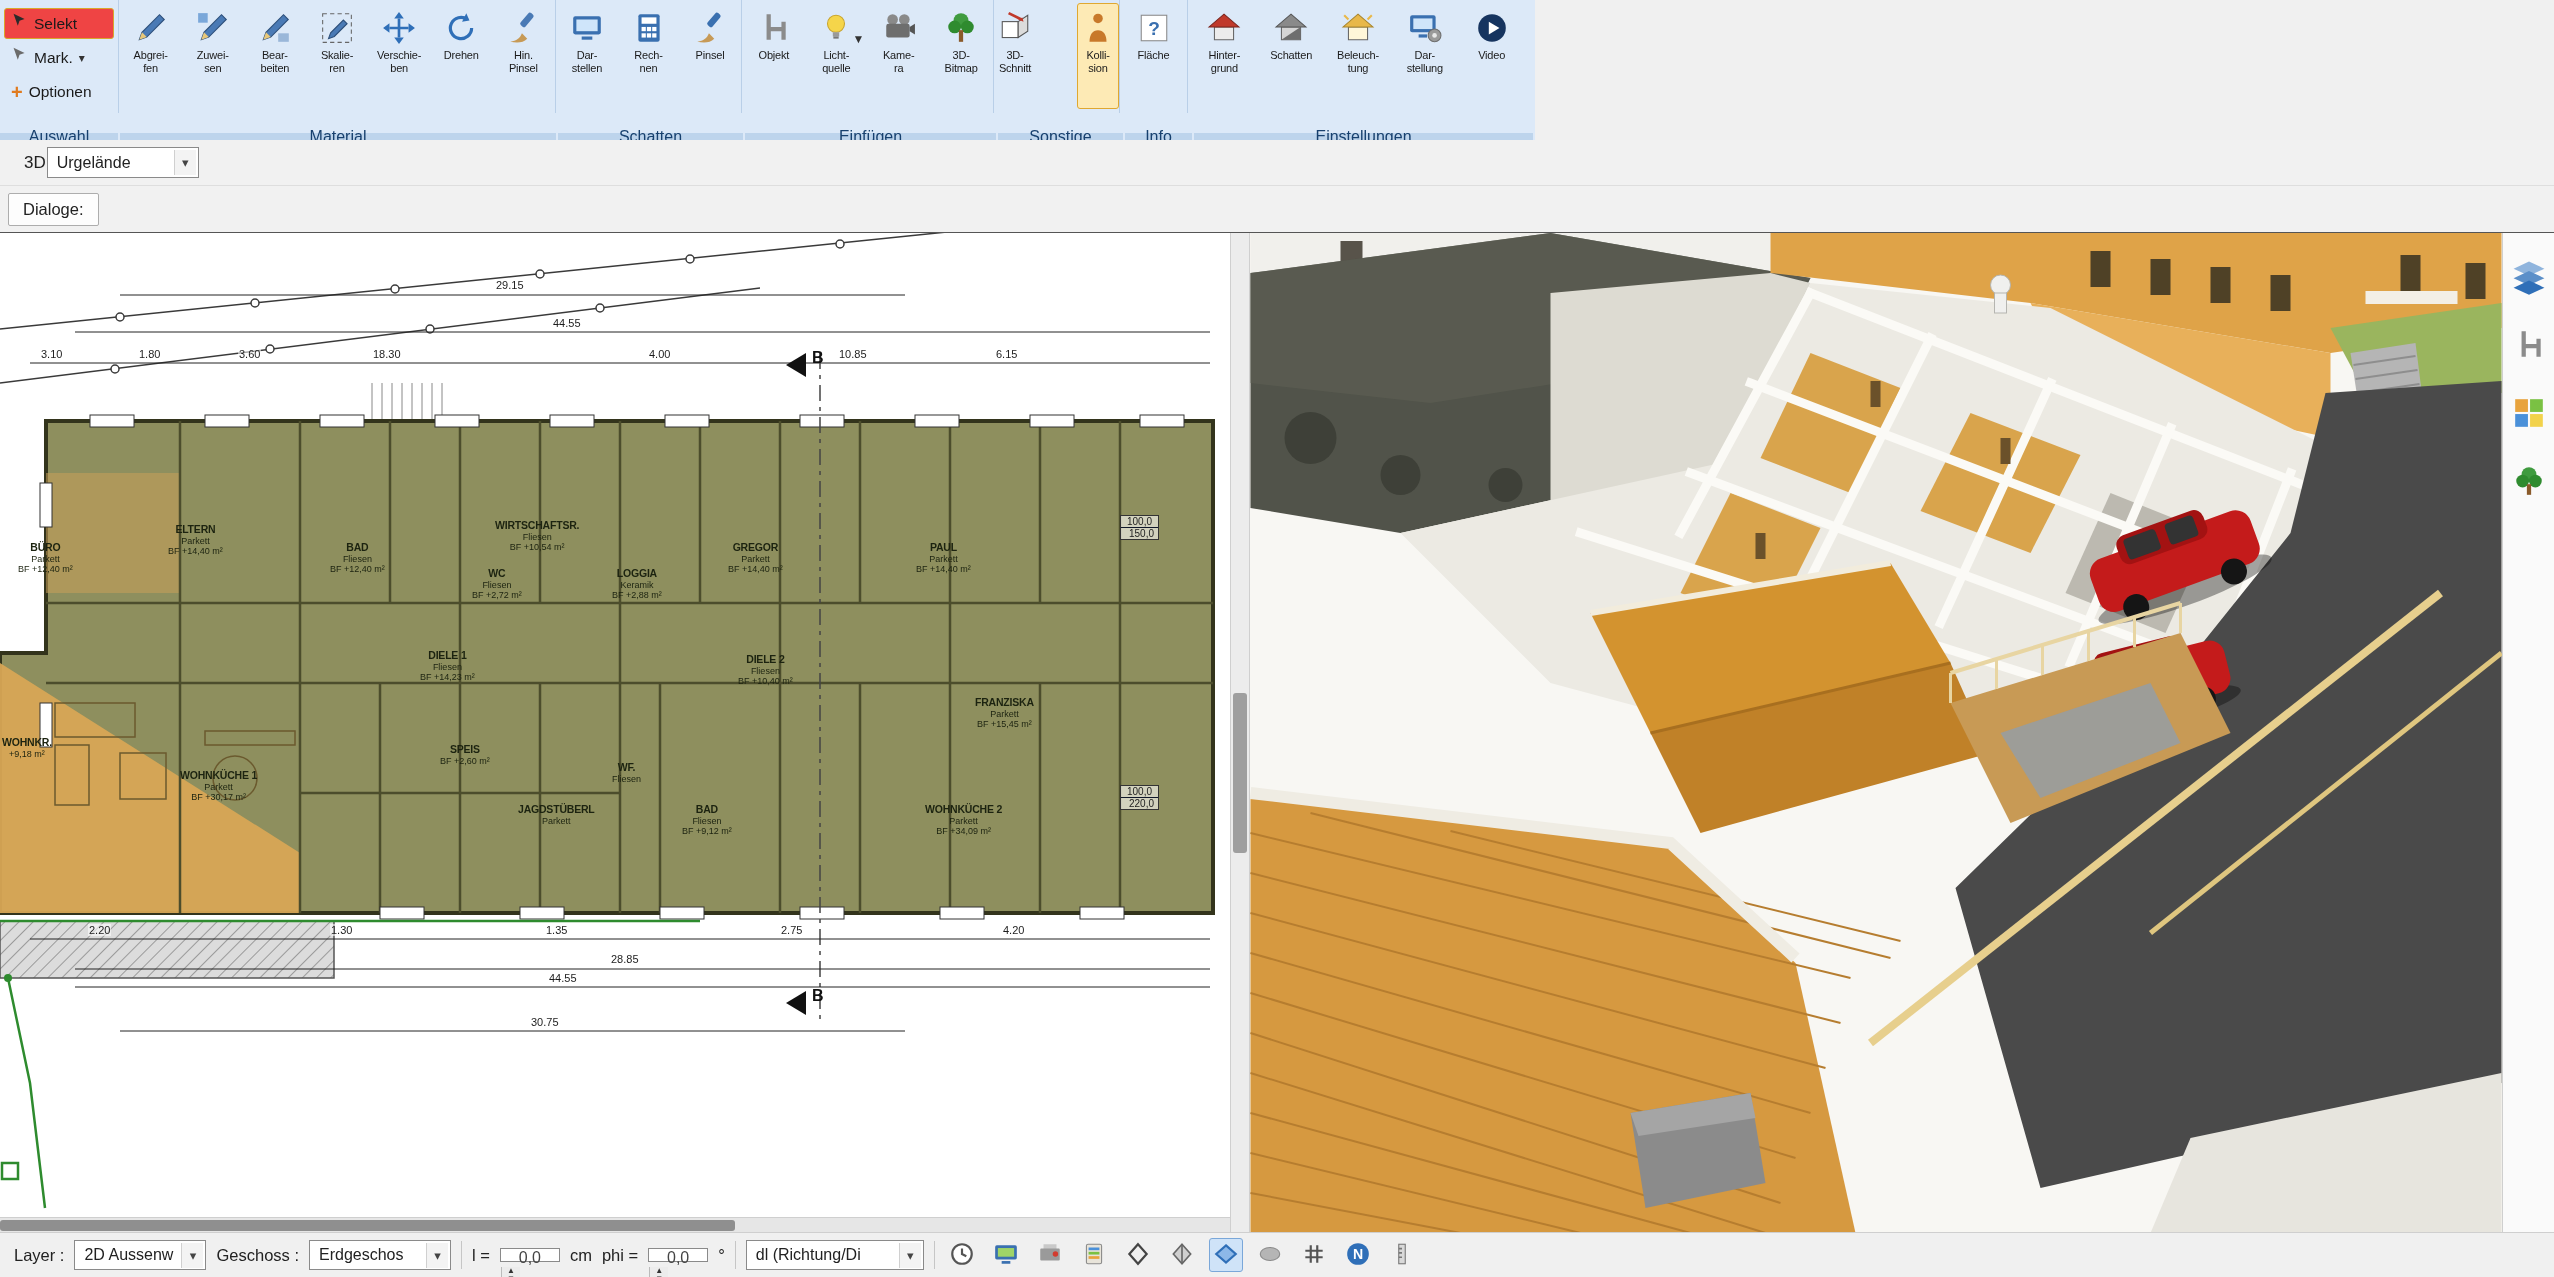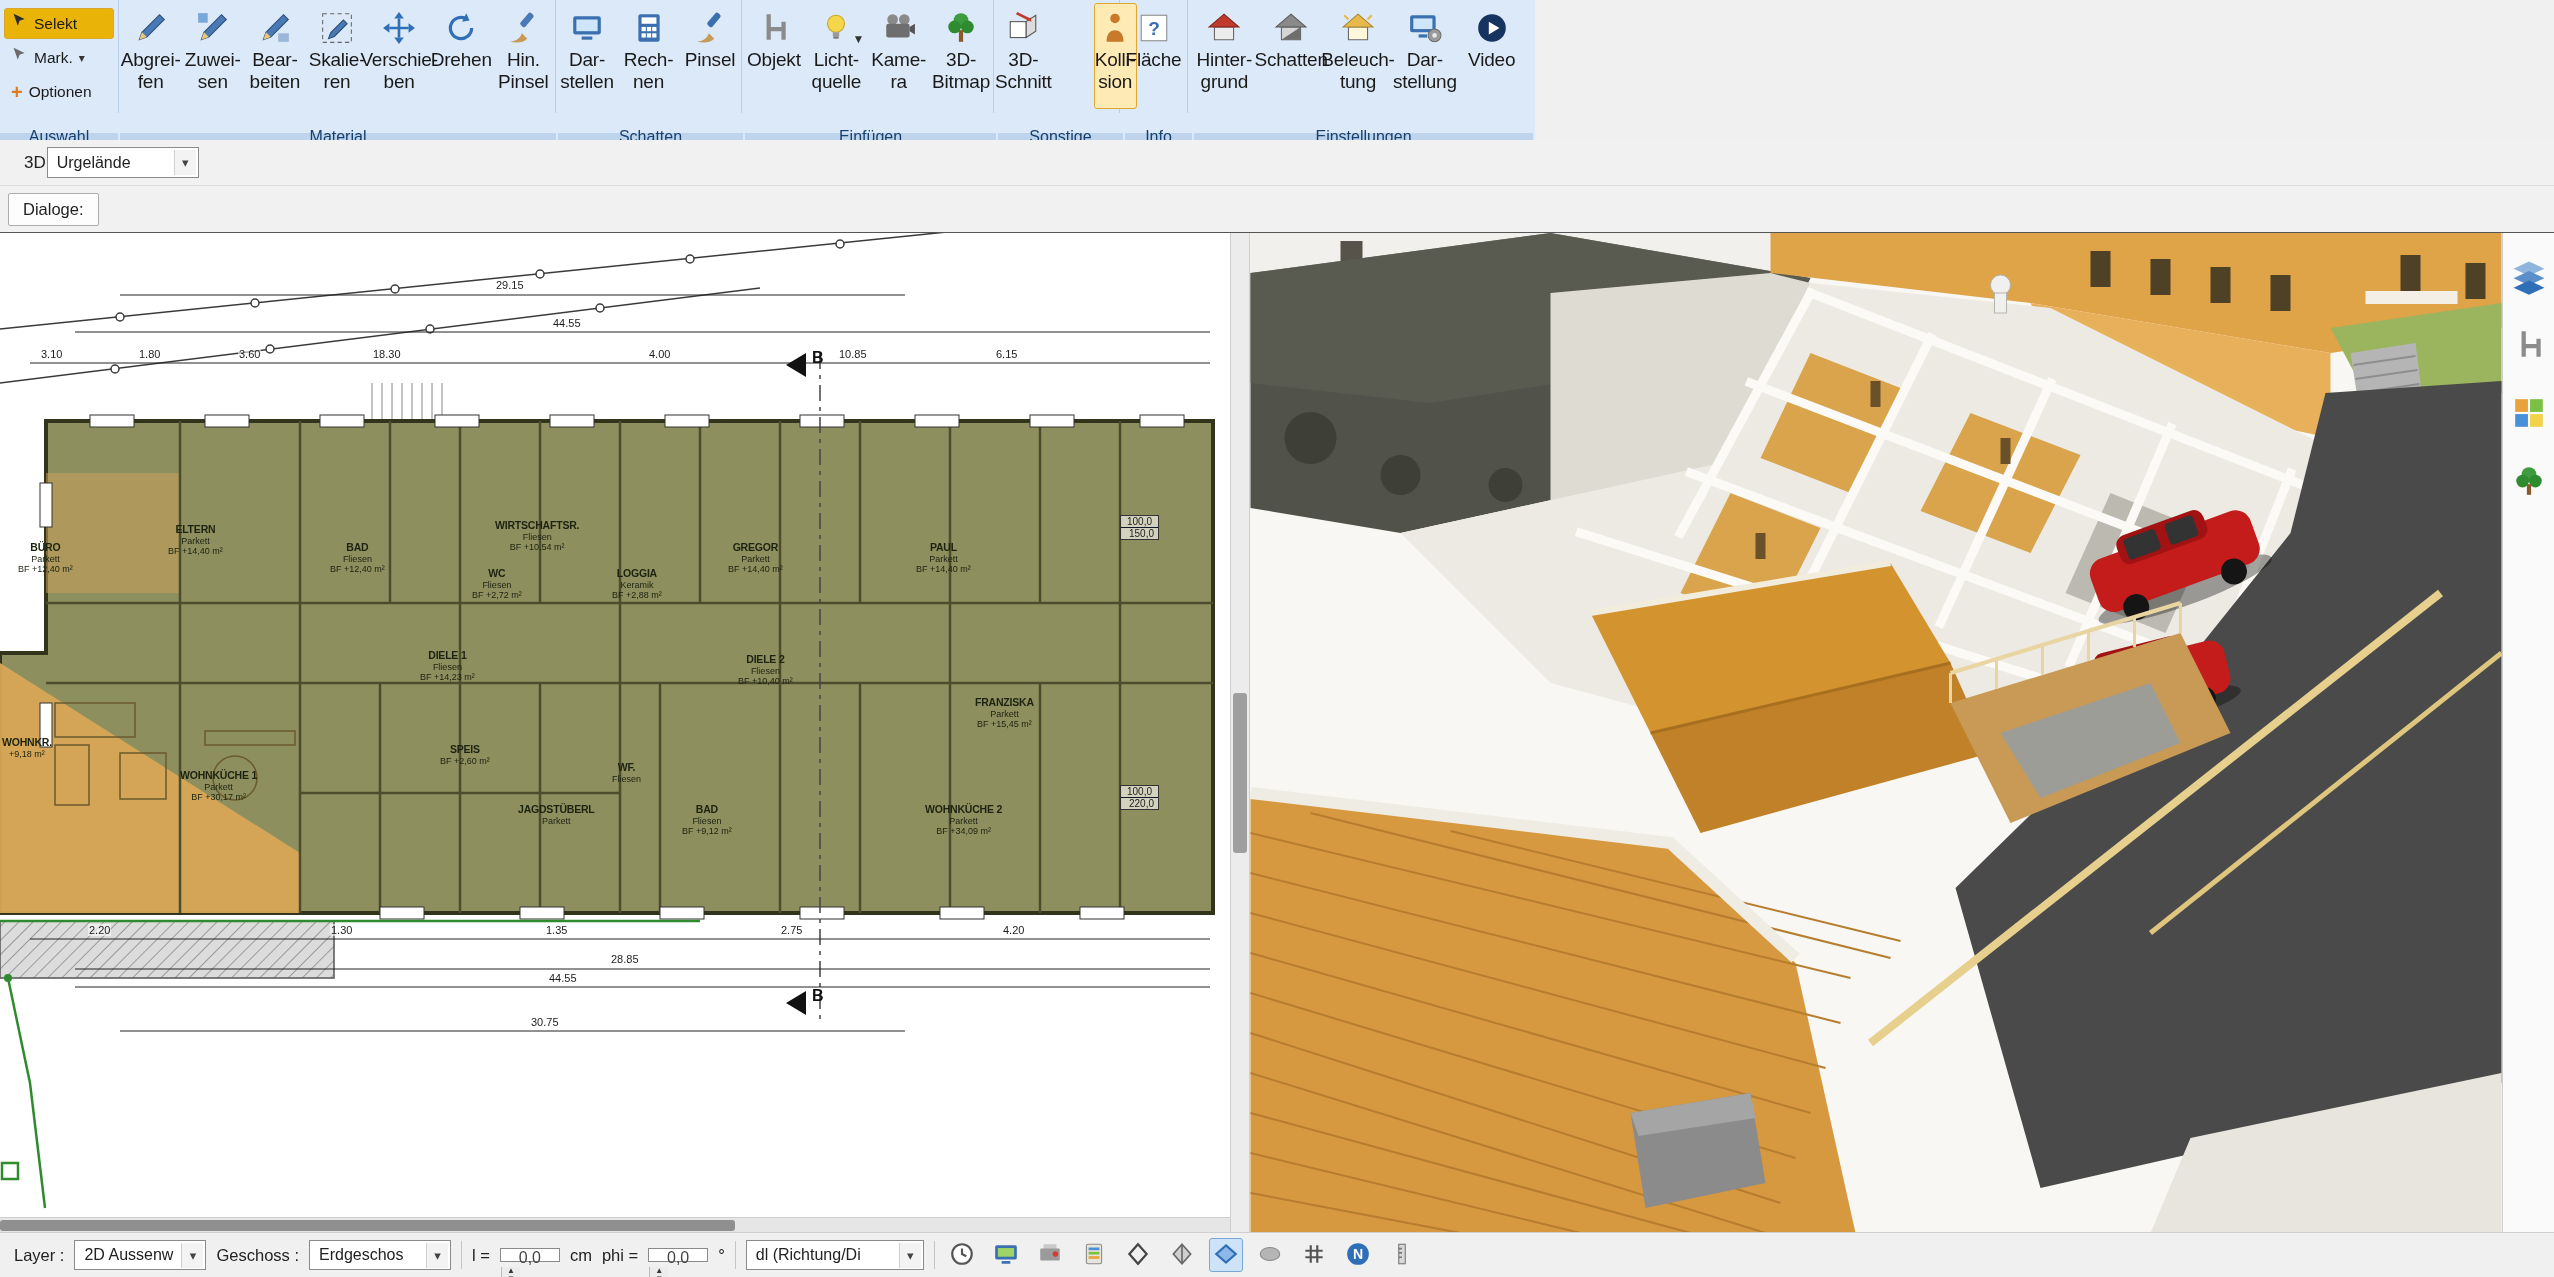--- a/index.html
+++ b/index.html
@@ -10,27 +10,27 @@
   .ribbon{position:absolute;left:0;top:0;width:1535px;height:140px;background:#dce9f8;}
   .rgroups{position:absolute;left:0;top:0;right:0;height:113px;display:flex;}
   .rgroup{position:relative;height:113px;border-right:1px solid #b9cfe8;box-sizing:border-box;
           display:flex;align-items:flex-start;justify-content:space-evenly;padding-top:3px;}
   .band{position:absolute;left:0;bottom:0;height:27px;display:flex;}
   .bseg{background:#bdd4ec;color:#17406e;font-size:16px;display:flex;align-items:center;justify-content:center;
         border-right:2px solid #dce9f8;box-sizing:border-box;margin-top:20px;}
   .rbtn{width:61px;height:106px;display:flex;flex-direction:column;align-items:center;gap:1px;
         padding-top:4px;box-sizing:border-box;border:1px solid transparent;border-radius:3px;cursor:default;}
   .rbtn .ric{width:38px;height:40px;display:flex;align-items:center;justify-content:center;position:relative;}
-  .rbtn .rlb{font-size:19px;line-height:1.18;text-align:center;color:#1a1a1a;white-space:pre-line;letter-spacing:-0.2px;}
+  .rbtn .rlb{font-size:11px;line-height:1.18;text-align:center;color:#1a1a1a;white-space:pre-line;letter-spacing:-0.2px;}
   .rbtn.sel{background:#fdeab5;border-color:#e0a830;margin-left:41px;}
   .mini-arrow{position:absolute;right:-9px;bottom:2px;font-size:12px;color:#333;}
   .qcol{display:flex;flex-direction:column;gap:3px;padding:5px 4px;width:119px;box-sizing:border-box;}
   .qbtn{height:29px;display:flex;align-items:center;gap:6px;font-size:15.5px;color:#1a1a1a;
         padding:0 6px;border:1px solid transparent;border-radius:3px;}
-  .qbtn.sel{background:#eab308;border-color:#d9a72c;}
+  .qbtn.sel{background:#ef4444;border-color:#d9a72c;}
   .plus{color:#e07b1f;font-weight:bold;font-size:20px;line-height:1;}
   .qarr{font-size:12px;color:#333;}
 
   
   .secbar{position:absolute;left:0;top:140px;width:2554px;height:46px;background:#f1f1f1;
           border-bottom:1px solid #dedede;display:flex;align-items:center;gap:1px;padding-left:24px;box-sizing:border-box;}
   .seclab{font-size:17px;color:#222;}
   .combo{height:31px;background:#fff;border:1px solid #8a8a8a;display:flex;align-items:center;
          justify-content:space-between;padding:0 2px 0 9px;box-sizing:border-box;font-size:16px;color:#222;}
   .combo .arr{width:21px;height:25px;display:flex;align-items:center;justify-content:center;color:#444;

